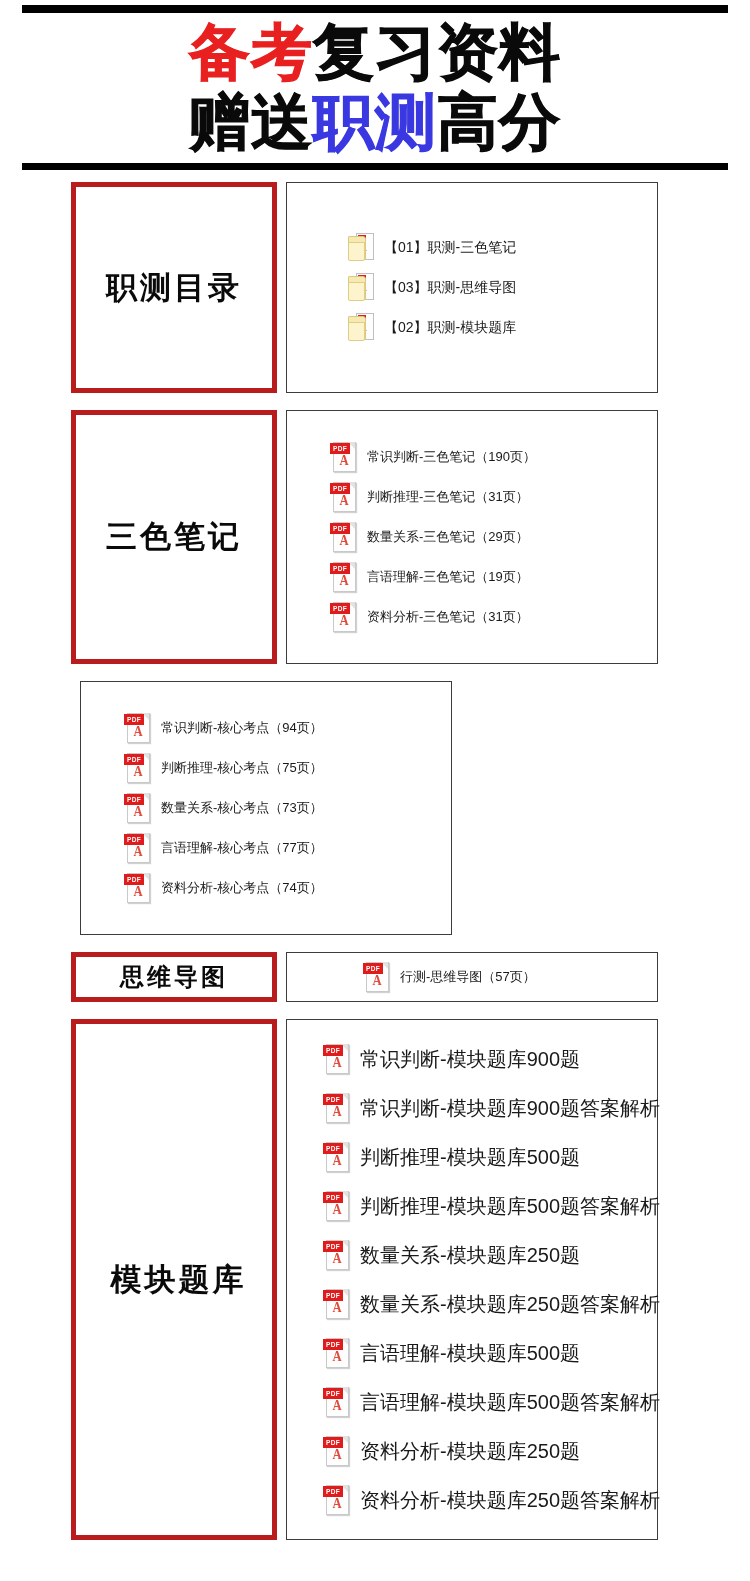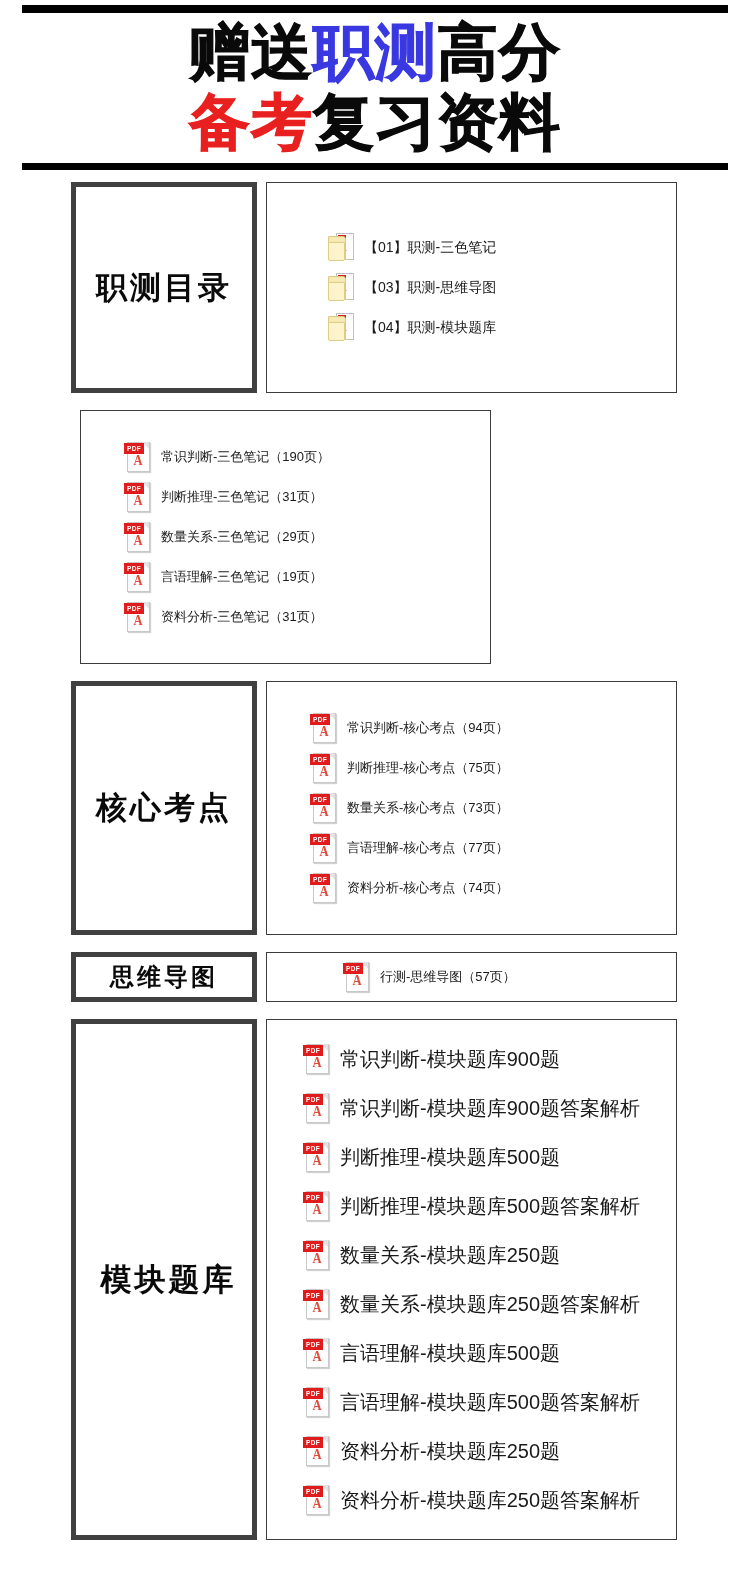--- a/index.html
+++ b/index.html
@@ -57,40 +57,40 @@
   .sections {
     padding: 12px 0 0 0;
   }
   .section-row {
     display: flex;
     align-items: stretch;
     margin: 0 0 17px 0;
     padding-left: 71px;
   }
   .section-label {
-    width: 186px;
+    width: 206px;
     box-sizing: border-box;
-    border: 5px solid #404040;
+    border: 5px solid #b91c1c;
     display: flex;
     align-items: center;
     justify-content: center;
     background: #ffffff;
     flex: none;
   }
   .section-label-text {
     font-family: "Liberation Serif", "DejaVu Serif", serif;
     font-size: 31px;
     font-weight: bold;
     letter-spacing: 3px;
     color: #0a0a0a;
     white-space: nowrap;
   }
   .section-list {
     flex: none;
-    width: 411px;
+    width: 372px;
     margin-left: 9px;
     box-sizing: border-box;
     border: 1px solid #3c3c3c;
     background: #ffffff;
     display: flex;
     flex-direction: column;
     justify-content: center;
     padding: 6px 0;
   }
   .list-item {
@@ -221,22 +221,22 @@
   .sec-core    .section-list { padding-left: 39px; }
   .sec-mindmap .section-list { padding-left: 72px; justify-content: center; }
   .sec-bank    .section-list { padding-left: 32px; }
 </style>
 </head>
 <body>
 
 <div class="header">
   <div class="rule top"></div>
   <div class="title-block">
+    <div class="title-line" id="title-line-2"><span class="accent-red">备考</span><span>复习资料</span></div>
     <div class="title-line" id="title-line-1"><span>赠送</span><span class="accent-blue">职测</span><span>高分</span></div>
-    <div class="title-line" id="title-line-2"><span class="accent-red">备考</span><span>复习资料</span></div>
   </div>
   <div class="rule bottom"></div>
 </div>
 
 <div class="sections" id="sections-container">
     <div class="section-row sec-catalog">
       <div class="section-label">
         <span class="section-label-text">职测目录</span>
       </div>
       <div class="section-list">
@@ -261,25 +261,28 @@
           <span class="list-item-text">【03】职测-思维导图</span>
         </div>
         <div class="list-item">
           <span class="icon icon-folder">
             <span class="folder-doc"></span>
             <span class="folder-doc-band"></span>
             <span class="folder-doc-a">A</span>
             <span class="folder-back"></span>
             <span class="folder-front"></span>
           </span>
-          <span class="list-item-text">【04】职测-模块题库</span>
+          <span class="list-item-text">【02】职测-模块题库</span>
         </div>
       </div>
     </div>
     <div class="section-row sec-notes">
+      <div class="section-label">
+        <span class="section-label-text">三色笔记</span>
+      </div>
       <div class="section-list">
         <div class="list-item">
           <span class="icon icon-pdf">
             <span class="pdf-page"></span>
             <span class="pdf-fold"></span>
             <span class="pdf-band">PDF</span>
             <span class="pdf-a">A</span>
           </span>
           <span class="list-item-text">常识判断-三色笔记（190页）</span>
         </div>
@@ -315,23 +318,20 @@
             <span class="pdf-page"></span>
             <span class="pdf-fold"></span>
             <span class="pdf-band">PDF</span>
             <span class="pdf-a">A</span>
           </span>
           <span class="list-item-text">资料分析-三色笔记（31页）</span>
         </div>
       </div>
     </div>
     <div class="section-row sec-core">
-      <div class="section-label">
-        <span class="section-label-text">核心考点</span>
-      </div>
       <div class="section-list">
         <div class="list-item">
           <span class="icon icon-pdf">
             <span class="pdf-page"></span>
             <span class="pdf-fold"></span>
             <span class="pdf-band">PDF</span>
             <span class="pdf-a">A</span>
           </span>
           <span class="list-item-text">常识判断-核心考点（94页）</span>
         </div>

